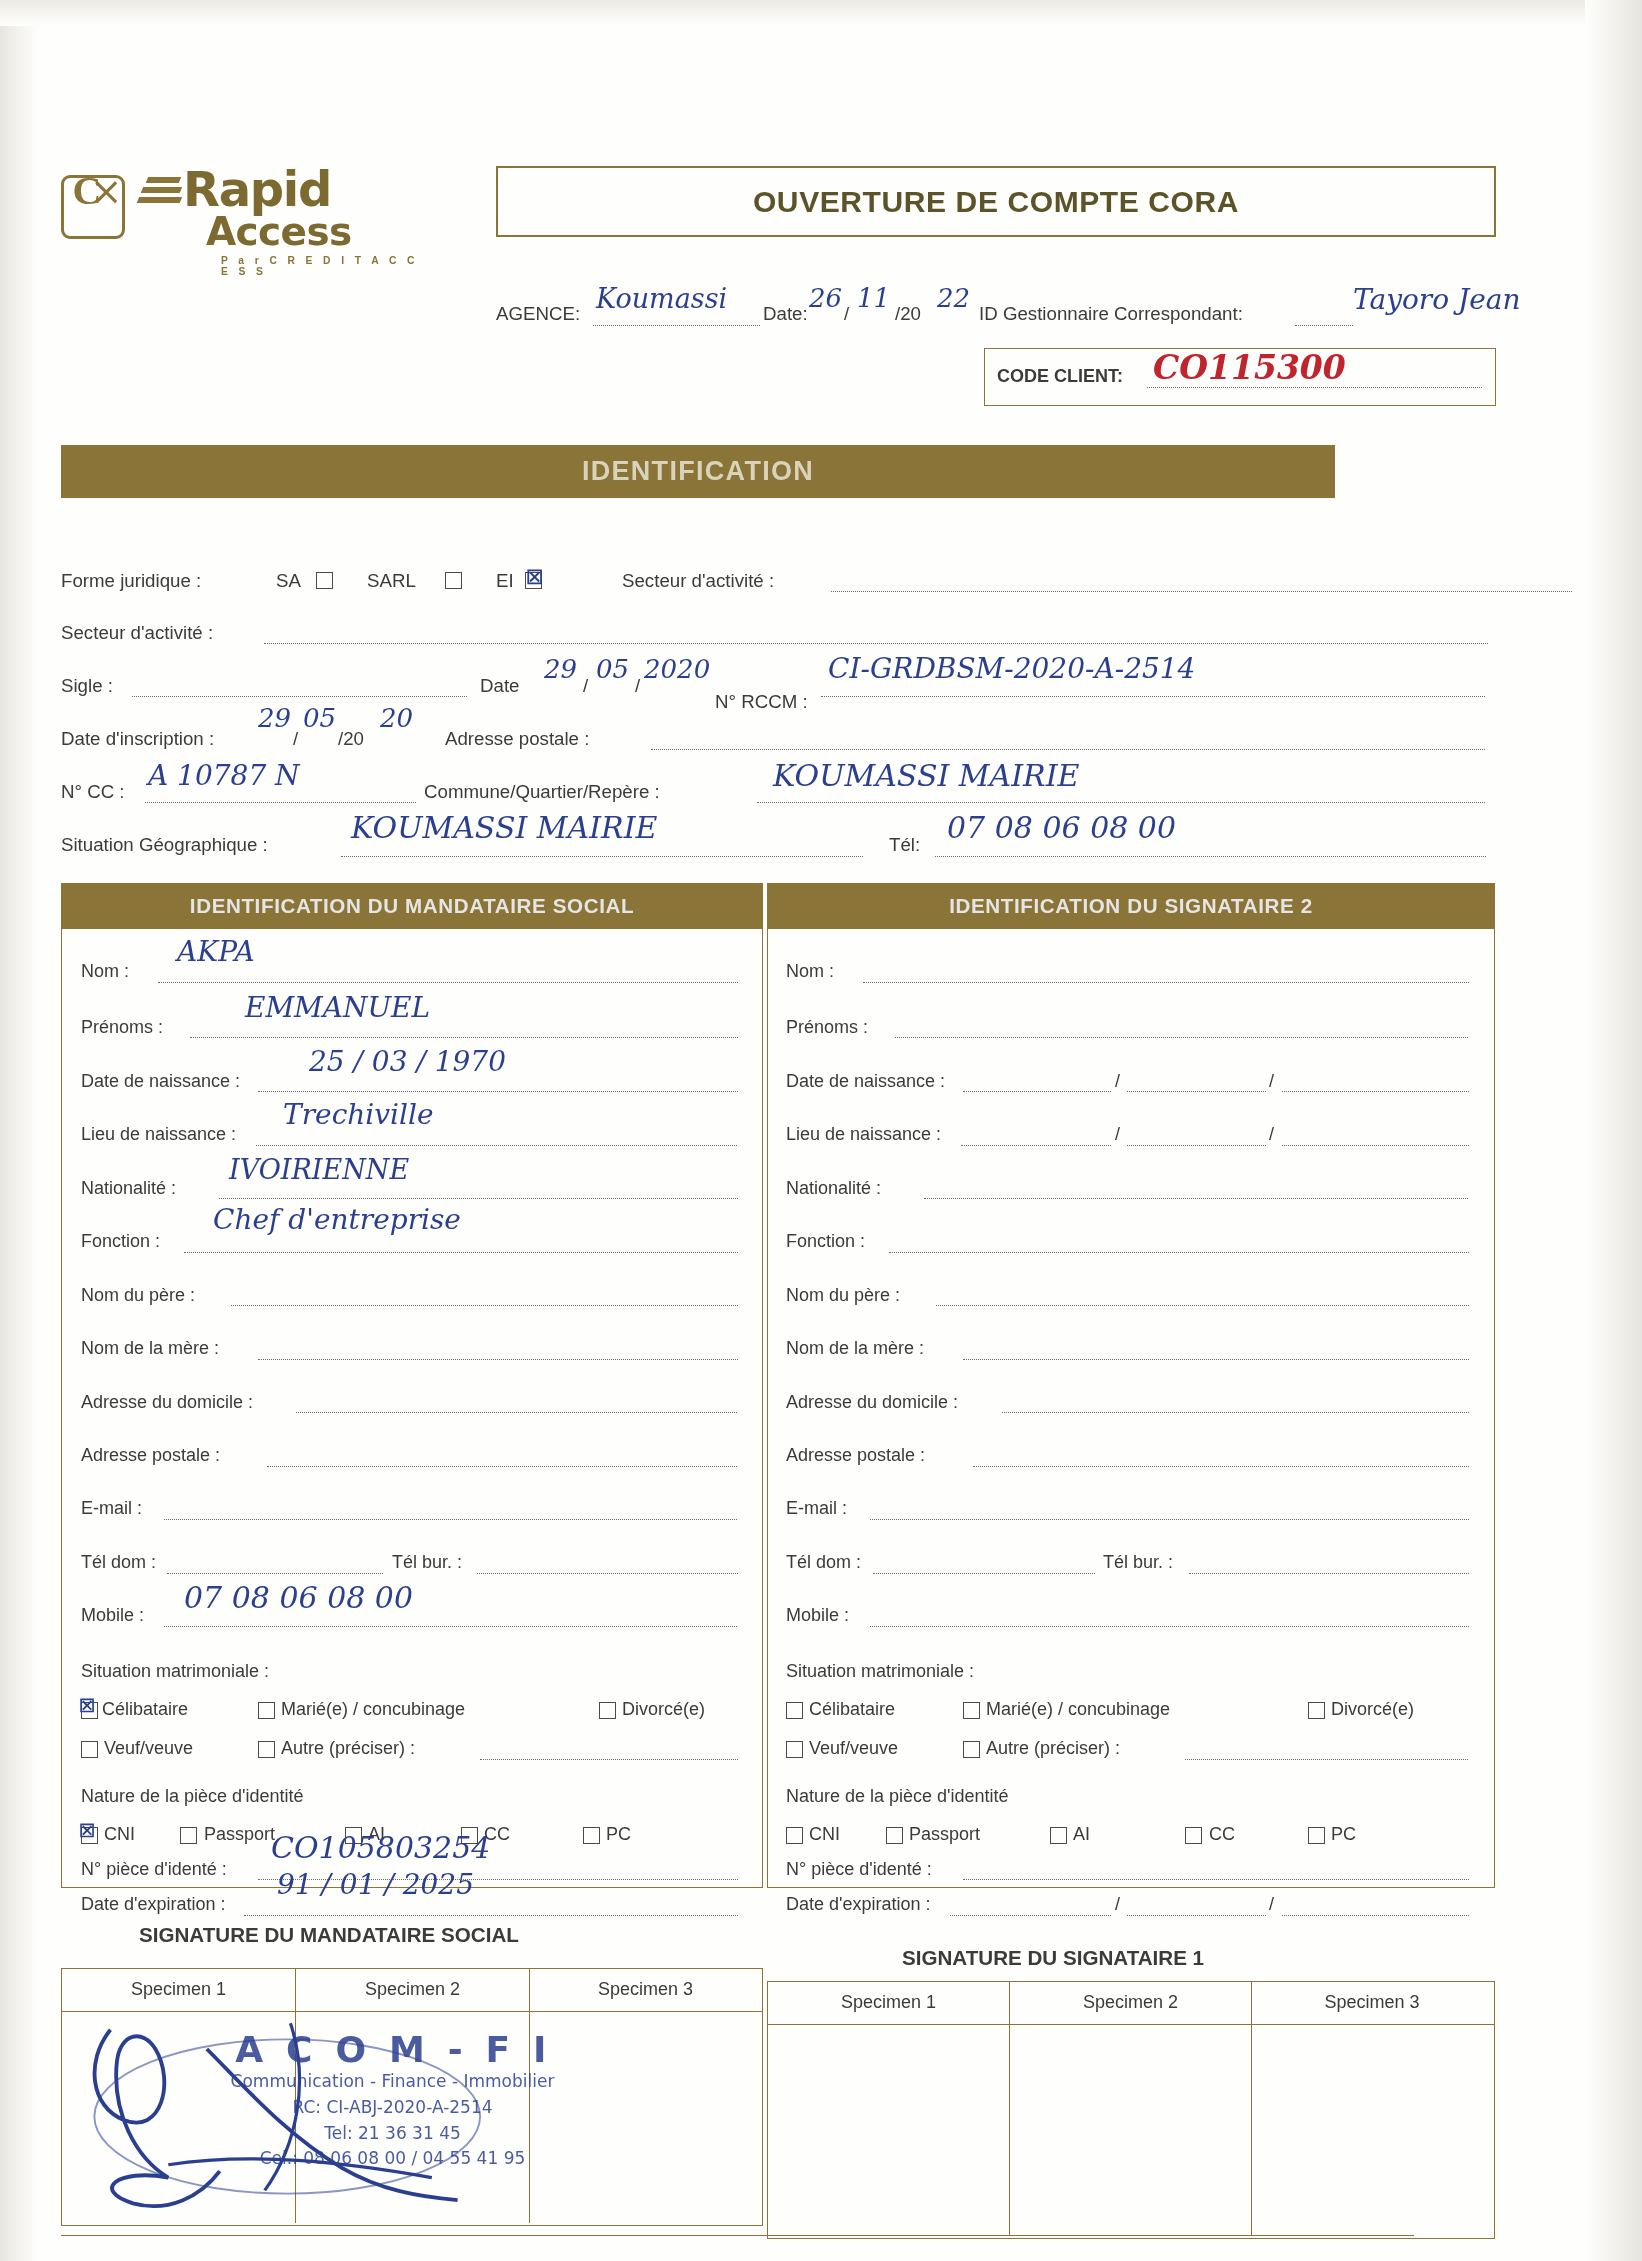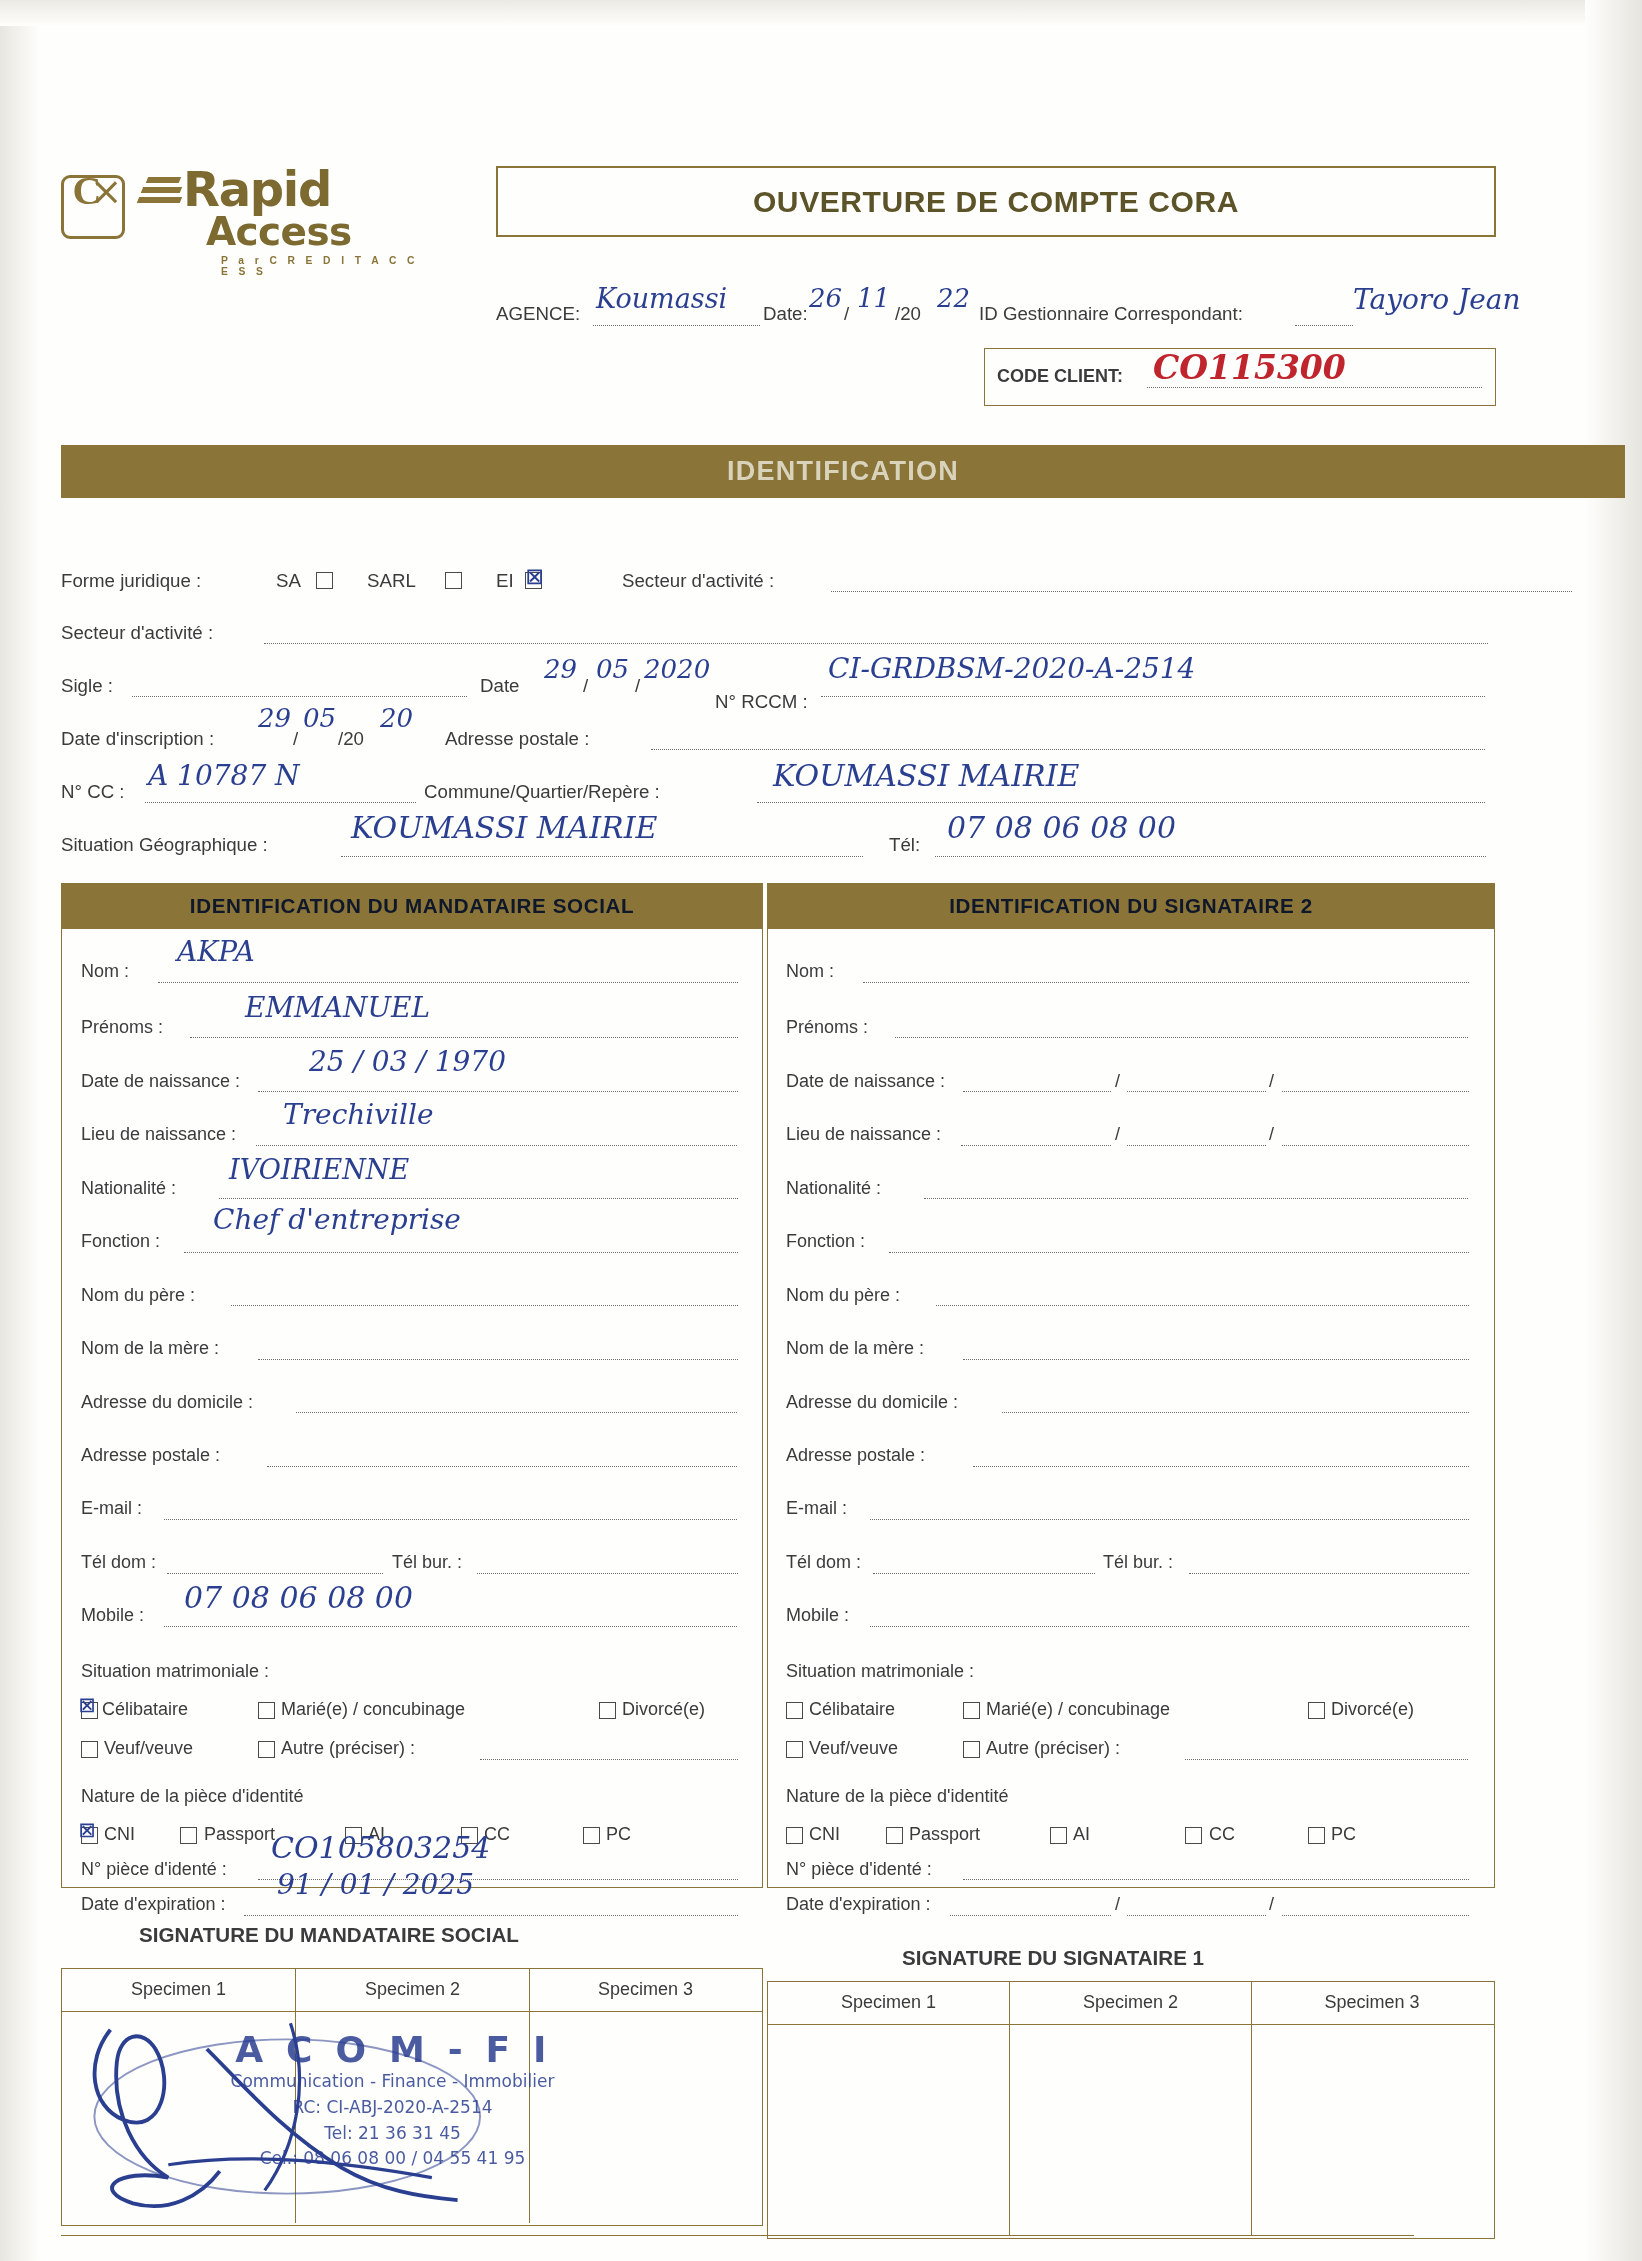--- a/index.html
+++ b/index.html
@@ -137,21 +137,21 @@
   }
   .code-client-label {
     position: absolute; left: 13px; top: 18px;
     font-size: 18px; font-weight: bold; color: #3b3b3b;
   }
 
   
   .section-bar {
     position: absolute;
     left: 61px; top: 445px;
-    width: 1564px; height: 53px;
+    width: 1274px; height: 53px;
     background: #8a7438;
     display: flex; align-items: center; justify-content: center;
   }
   .section-bar-text {
     color: #d9d3bc;
     font-size: 27px;
     font-weight: bold;
     letter-spacing: 1.3px;
   }
 
@@ -176,21 +176,21 @@
     font-weight: bold;
   }
 
   
   .col-header {
     position: absolute;
     background: #8a7438;
     display: flex; align-items: center; justify-content: center;
   }
   .col-header-text {
-    color: #0f172a;
+    color: #e5e5e5;
     font-size: 20.6px;
     font-weight: bold;
     letter-spacing: 0.6px;
   }
   .col-body {
     position: absolute;
     border: 1.9px solid #8a7438;
     box-sizing: border-box;
   }
   .fl {

